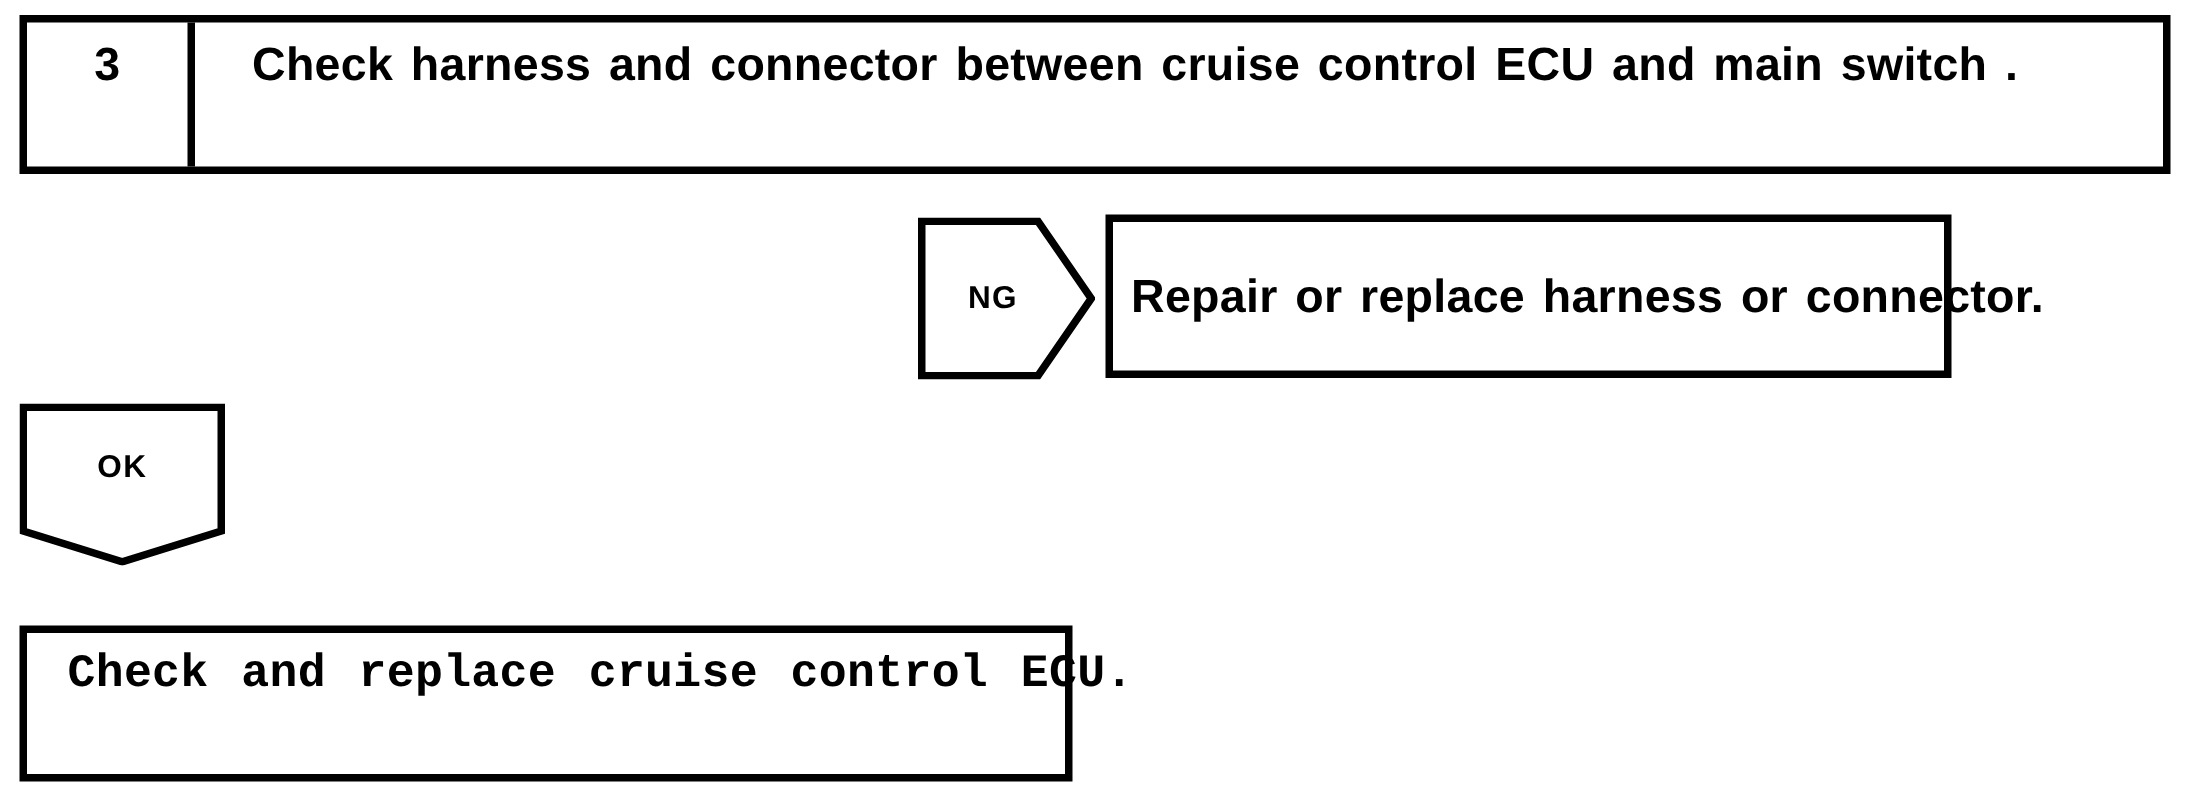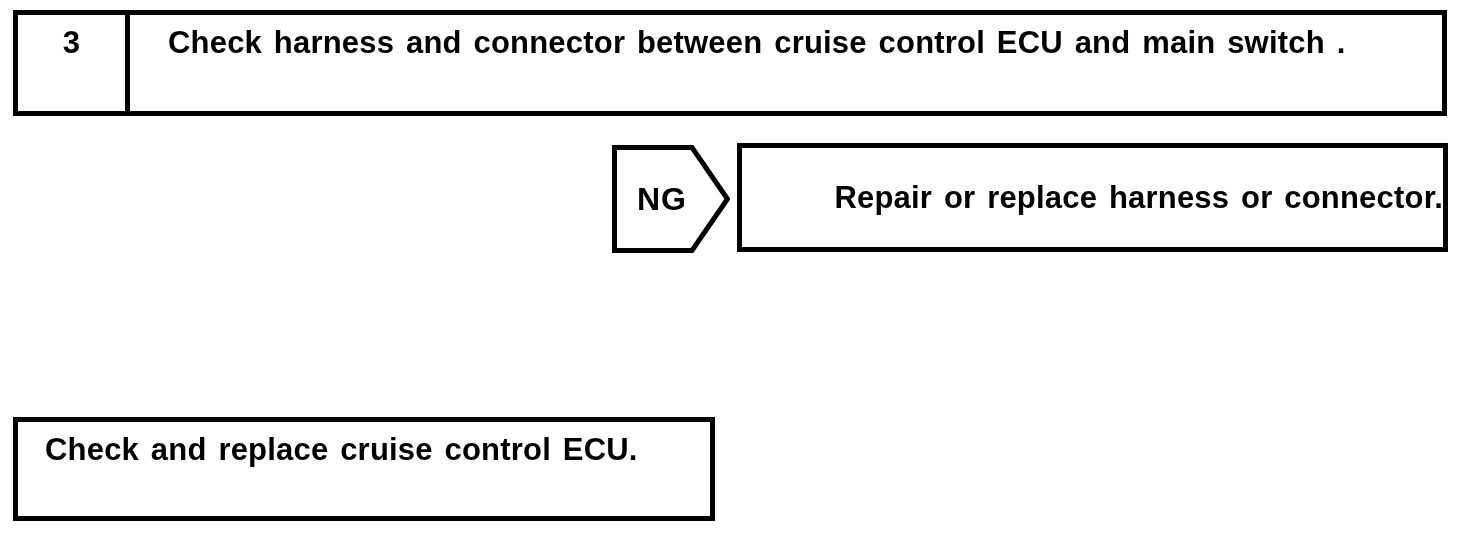--- a/index.html
+++ b/index.html
@@ -61,21 +61,21 @@
     left: 0;
     top: 0;
     display: block;
   }
   .pentagon-label {
     position: absolute;
     display: flex;
     align-items: center;
     justify-content: center;
     font-weight: bold;
-    font-size: 32px;
+    font-size: 21px;
     letter-spacing: 1px;
   }
   .ng-pentagon {
     left: 612px;
     top: 145px;
     width: 118px;
     height: 108px;
   }
   .ng-pentagon .pentagon-label {
     left: 0;
@@ -92,34 +92,34 @@
   .ok-pentagon .pentagon-label {
     left: 0;
     top: 0;
     width: 137px;
     height: 85px;
   }
   
   .repair-box {
     left: 737px;
     top: 143px;
-    width: 711px;
+    width: 564px;
     height: 109px;
     display: flex;
     align-items: center;
-    padding-left: 0;
-    justify-content: flex-end;
+    padding-left: 12px;
   }
   
   .result-box {
     left: 13px;
     top: 417px;
     width: 702px;
     height: 104px;
     padding: 10px 8px 0 27px;
+    font-family: Liberation Mono, monospace;
   }
 </style>
 </head>
 <body>
 
 <div class="canvas">
 
   <div class="box step-box">
     <div class="step-number-cell">
       <span class="txt">3</span>
@@ -133,18 +133,24 @@
     <svg width="118" height="108" viewBox="0 0 118 108">
       <polygon points="2.5,2.5 80,2.5 115.5,54 80,105.5 2.5,105.5" fill="#ffffff" stroke="#000000" stroke-width="5" stroke-linejoin="miter"></polygon>
     </svg>
     <span class="pentagon-label">NG</span>
   </div>
 
   <div class="box repair-box">
     <span class="txt">Repair or replace harness or connector.</span>
   </div>
 
+  <div class="pentagon ok-pentagon">
+    <svg width="137" height="108" viewBox="0 0 137 108">
+      <polygon points="2.5,2.5 134.5,2.5 134.5,85 68.5,105.5 2.5,85" fill="#ffffff" stroke="#000000" stroke-width="5" stroke-linejoin="miter"></polygon>
+    </svg>
+    <span class="pentagon-label">OK</span>
+  </div>
 
   <div class="box result-box">
     <span class="txt">Check and replace cruise control ECU.</span>
   </div>
 
 </div>
 
 </body></html>

